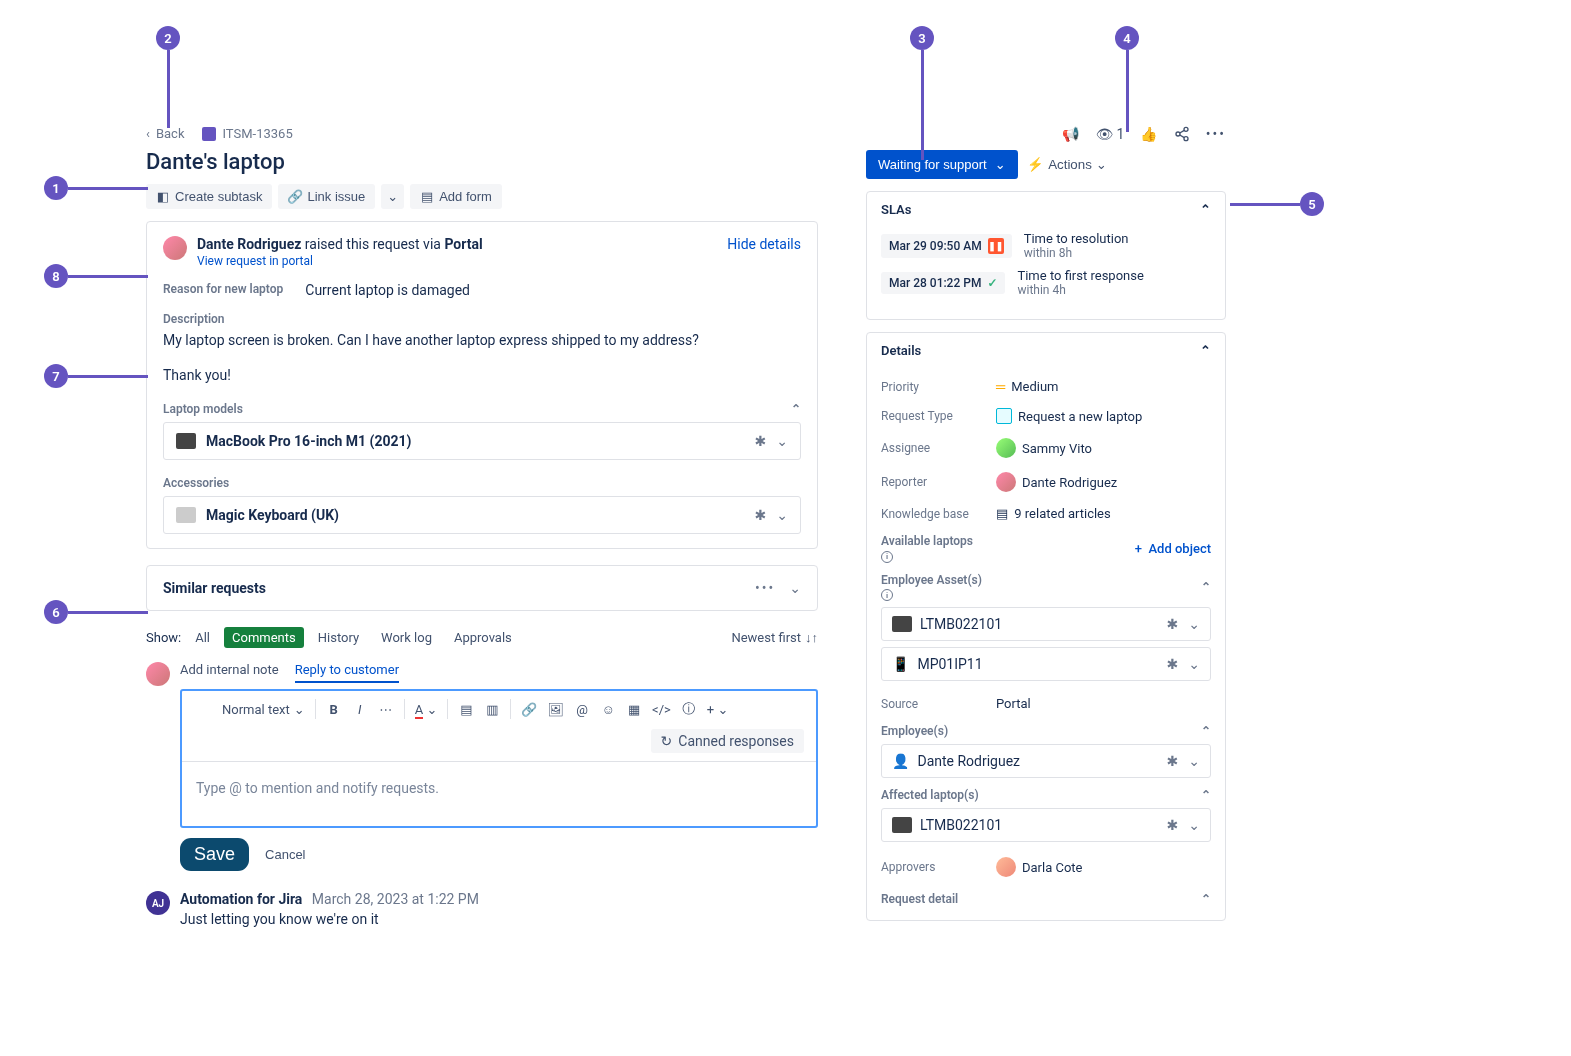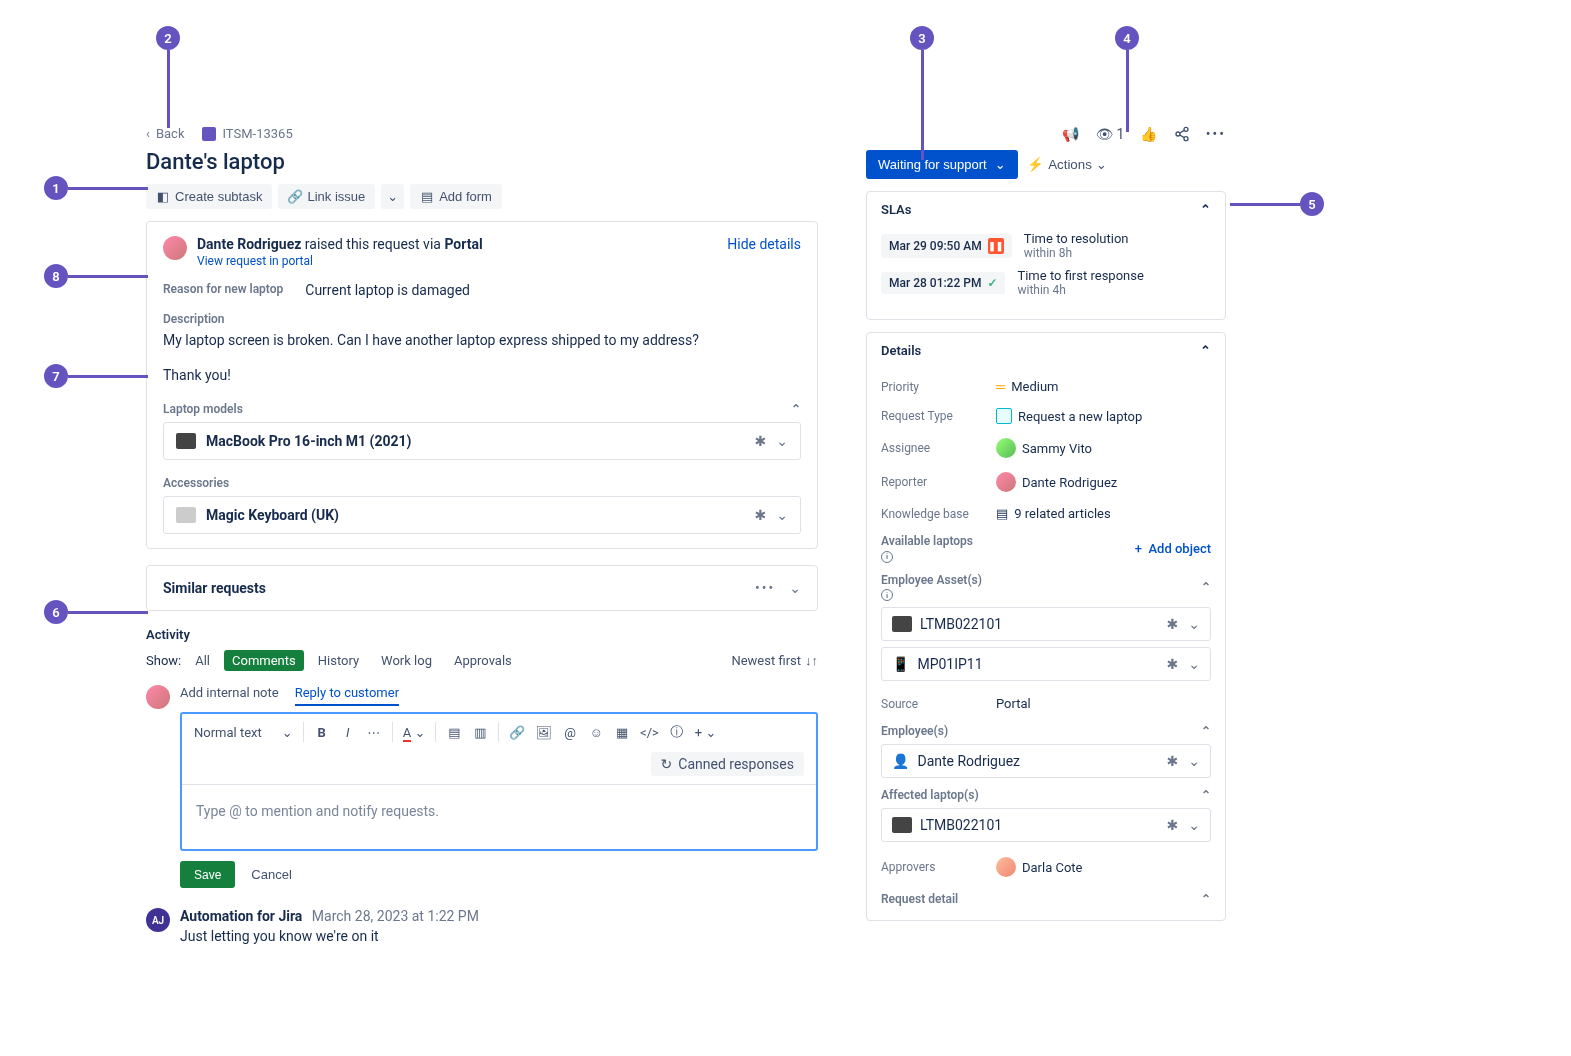--- a/index.html
+++ b/index.html
@@ -54,26 +54,26 @@
   .tabs .t{padding:3px 8px;border-radius:3px;color:#42526E;cursor:pointer;}
   .tabs .t.sel{background:#15803d;color:#fff;}
   .sort{margin-left:auto;color:#42526E;cursor:pointer;display:flex;gap:4px;align-items:center;}
   .comment-row{display:flex;gap:10px;}
   .comment-tabs{display:flex;gap:16px;font-size:13px;margin-bottom:6px;}
   .comment-tabs .ct{cursor:pointer;color:#42526E;}
   .comment-tabs .ct.sel{color:#0052CC;border-bottom:2px solid #0052CC;padding-bottom:4px;}
   .editor{border:2px solid #4C9AFF;border-radius:3px;}
   .toolbar{display:flex;align-items:center;gap:10px;padding:8px 12px;border-bottom:1px solid #DFE1E6;flex-wrap:wrap; color:#42526E;}
   .tool{cursor:pointer;min-width:16px;text-align:center; font-size:13px;}
-  .tb-sel{display:flex;gap:20px;}
+  .tb-sel{display:flex;gap:4px;margin-left:28px;}
   .tb-spacer{width:1px;height:20px;background:#DFE1E6;}
   .canned{margin-left:auto;background:#F4F5F7;border-radius:3px;padding:4px 10px;cursor:pointer;display:flex;gap:6px;align-items:center;}
   .editor-body{padding:18px 14px;min-height:64px;color:#7A869A;}
   .editor-actions{display:flex;gap:8px;margin-top:10px;}
-  .btn-primary{background:#15803d;color:#fff;border:none;border-radius:3px;padding:6px 14px;cursor:pointer;font-size:12px;}
+  .btn-primary{background:#0c4a6e;color:#fff;border:none;border-radius:11px;padding:6px 14px;cursor:pointer;font-size:18px;}
   .btn-subtle{background:none;border:none;color:#42526E;cursor:pointer;font-size:13px;padding:6px 8px;}
   .log-row{display:flex;gap:10px;margin-top:20px;}
   .aj-av{width:24px;height:24px;border-radius:50%;background:#403294;color:#fff;font-size:10px;display:flex;align-items:center;justify-content:center;font-weight:600;}
   
   .top-icons{display:flex;justify-content:flex-end;gap:16px;align-items:center;color:#42526E;margin-bottom:8px;}
   .top-icons .icn{cursor:pointer;display:flex;align-items:center;gap:3px;}
   .status-row{display:flex;align-items:center;gap:10px;margin-bottom:12px;}
   .status-btn{background:#0052CC;color:#fff;border:none;border-radius:3px;padding:7px 12px;cursor:pointer;display:flex;align-items:center;gap:8px;font-size:13px;font-weight:500;}
   .actions-btn{background:none;border:none;cursor:pointer;color:#42526E;display:flex;align-items:center;gap:4px;}
   .r-panel{border:1px solid #DFE1E6;border-radius:4px;margin-bottom:12px;}
@@ -195,21 +195,20 @@
     </div>
 
     <div class="panel similar">
       <b>Similar requests</b>
       <div style="display:flex;gap:14px;align-items:center;color:#6B778C;">
         <span class="dots" style="cursor:pointer;">•••</span>
         <span style="cursor:pointer;">⌄</span>
       </div>
     </div>
 
-    <div class="activity-hd">Activity</div>
     <div class="tabs">
       <span>Show:</span>
       <span class="t">All</span>
       <span class="t sel">Comments</span>
       <span class="t">History</span>
       <span class="t">Work log</span>
       <span class="t">Approvals</span>
       <span class="sort">
         <span>Newest first</span>
         <span>↓↑</span>

